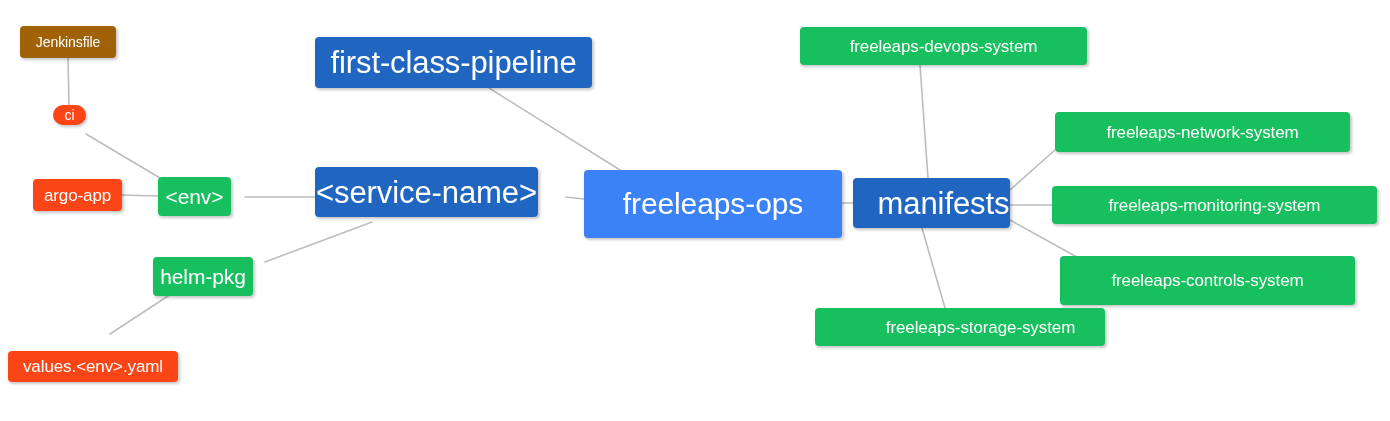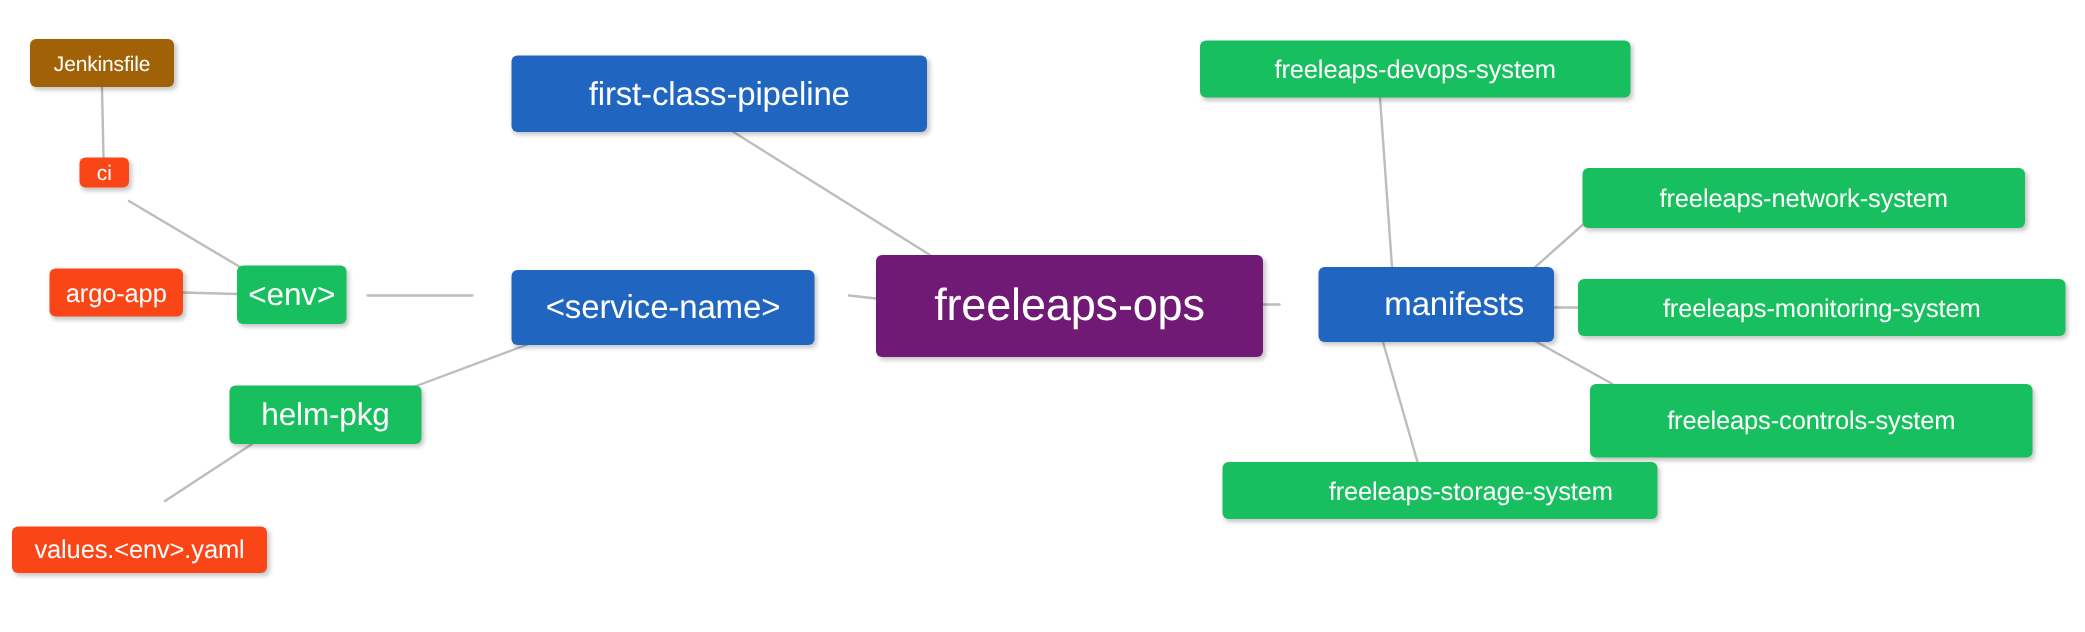--- a/index.html
+++ b/index.html
@@ -40,26 +40,26 @@
     justify-content: center;
     color: #ffffff;
     border-radius: 4px;
     white-space: nowrap;
     box-shadow: 1.5px 2px 3px rgba(0,0,0,0.22);
     letter-spacing: -0.1px;
     line-height: 1;
     user-select: none;
   }
   .node.sz-root   { font-size: 30px; border-radius: 4px; }
-  .node.sz-l1     { font-size: 22px; border-radius: 4px; margin-left: 26px; }
+  .node.sz-l1     { font-size: 31px; border-radius: 4px; }
   .node.sz-l2     { font-size: 21px; border-radius: 4px; }
   .node.sz-l3     { font-size: 17px; border-radius: 4px; }
   .node.sz-l4     { font-size: 14px; border-radius: 4px; }
 
-  .c-root    { background: #701a75; }
+  .c-root    { background: #3b82f6; }
   .c-blue    { background: #2066c0; }
   .c-green   { background: #18bf5e; }
   .c-red     { background: #fa4616; }
   .c-orange  { background: #a16207; }
 </style>
 </head>
 <body>
 
 <div id="canvas">
   <svg id="edges" width="1390" height="421" viewBox="0 0 1390 421" xmlns="http://www.w3.org/2000/svg">
@@ -73,26 +73,26 @@
       <line x1="122" y1="195" x2="158" y2="196" stroke="#bdbdbd"></line>
       <line x1="110" y1="334" x2="168" y2="296" stroke="#bdbdbd"></line>
       <line x1="920" y1="65" x2="928" y2="178" stroke="#bdbdbd"></line>
       <line x1="1055" y1="150" x2="1010" y2="190" stroke="#bdbdbd"></line>
       <line x1="1052" y1="205" x2="1010" y2="205" stroke="#bdbdbd"></line>
       <line x1="1075" y1="256" x2="1010" y2="220" stroke="#bdbdbd"></line>
       <line x1="945" y1="308" x2="922" y2="228" stroke="#bdbdbd"></line>
     </svg>
   <div id="node-layer">
       <div class="node sz-root c-root" style="left: 584px; top: 170px; width: 258px; height: 68px;">freeleaps-ops</div>
-      <div class="node sz-l1 c-blue" style="left: 315px; top: 180px; width: 202px; height: 50px;">&lt;service-name&gt;</div>
+      <div class="node sz-l1 c-blue" style="left: 315px; top: 167px; width: 223px; height: 50px;">&lt;service-name&gt;</div>
       <div class="node sz-l1 c-blue" style="left: 853px; top: 178px; width: 157px; height: 50px; padding-left: 24px;">manifests</div>
       <div class="node sz-l1 c-blue" style="left: 315px; top: 37px; width: 277px; height: 51px;">first-class-pipeline</div>
       <div class="node sz-l2 c-green" style="left: 158px; top: 177px; width: 73px; height: 39px;">&lt;env&gt;</div>
-      <div class="node sz-l2 c-green" style="left: 153px; top: 257px; width: 128px; height: 39px;">helm-pkg</div>
-      <div class="node sz-l4 c-red" style="left: 53px; top: 105px; width: 33px; height: 20px;">ci</div>
+      <div class="node sz-l2 c-green" style="left: 153px; top: 257px; width: 100px; height: 39px;">helm-pkg</div>
+      <div class="node sz-l4 c-red" style="left: 53px; top: 105px; width: 33px; height: 20px; border-radius: 16px;">ci</div>
       <div class="node sz-l4 c-orange" style="left: 20px; top: 26px; width: 96px; height: 32px;">Jenkinsfile</div>
       <div class="node sz-l3 c-red" style="left: 33px; top: 179px; width: 89px; height: 32px;">argo-app</div>
       <div class="node sz-l3 c-red" style="left: 8px; top: 351px; width: 170px; height: 31px;">values.&lt;env&gt;.yaml</div>
       <div class="node sz-l3 c-green" style="left: 800px; top: 27px; width: 287px; height: 38px;">freeleaps-devops-system</div>
       <div class="node sz-l3 c-green" style="left: 1055px; top: 112px; width: 295px; height: 40px;">freeleaps-network-system</div>
       <div class="node sz-l3 c-green" style="left: 1052px; top: 186px; width: 325px; height: 38px;">freeleaps-monitoring-system</div>
       <div class="node sz-l3 c-green" style="left: 1060px; top: 256px; width: 295px; height: 49px;">freeleaps-controls-system</div>
       <div class="node sz-l3 c-green" style="left: 815px; top: 308px; width: 290px; height: 38px; padding-left: 41px;">freeleaps-storage-system</div>
     </div>
 </div>

